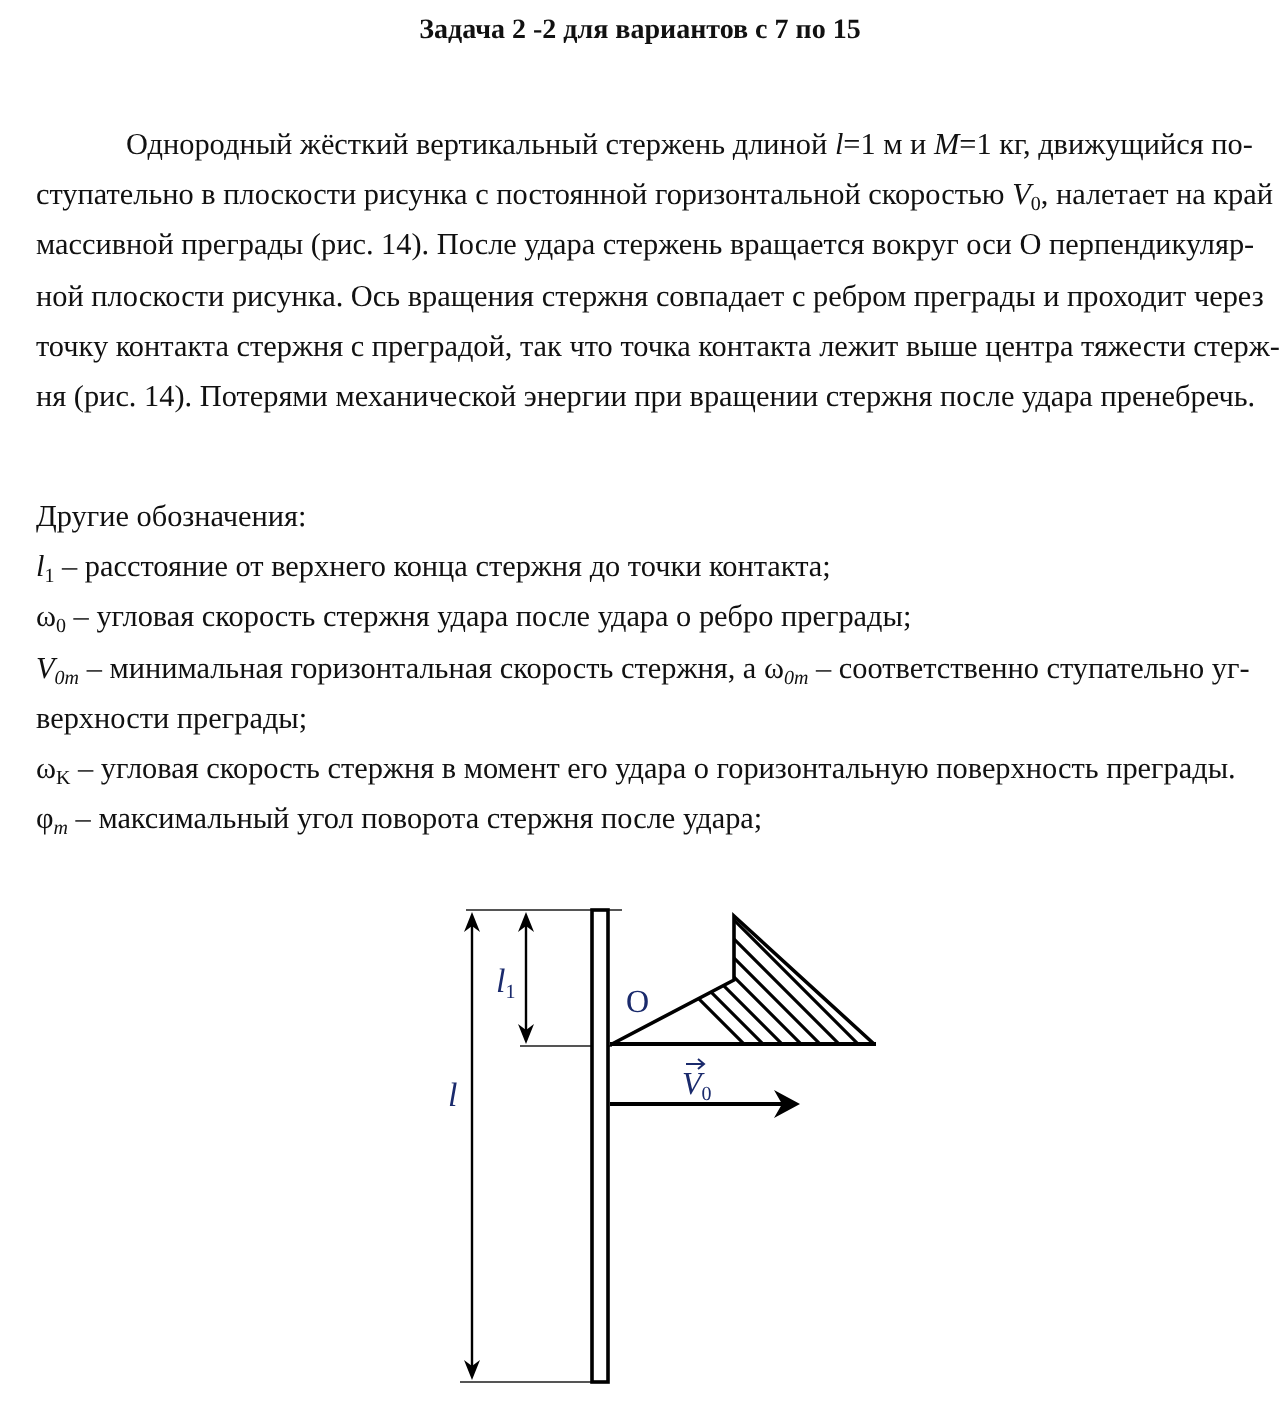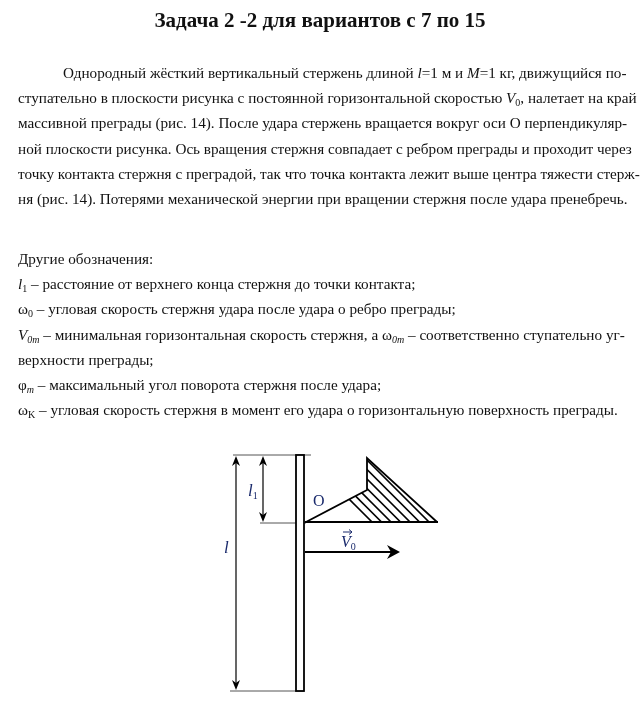--- a/index.html
+++ b/index.html
@@ -1,19 +1,19 @@
 <!DOCTYPE html>
 <html><head>
 <meta charset="utf-8">
 <style>
   html, body { margin: 0; padding: 0; background: #ffffff; }
   body { width: 640px; height: 703px; position: relative; overflow: hidden;
          font-family: "Liberation Serif", serif; color: #111; }
   .title { position: absolute; left: 0; width: 640px; top: 8px; text-align: center;
-           font-weight: bold; font-size: 21px; }
+           font-weight: bold; font-size: 14px; }
   .para { position: absolute; left: 18px; width: 605px; font-size: 15.2px; line-height: 25.2px; }
   .line { display: block; white-space: nowrap; }
   .indent { padding-left: 45px; }
   i { font-style: italic; }
   sub { font-size: 10px; vertical-align: -3px; line-height: 0; }
   svg { position: absolute; left: 0; top: 0; }
   .lbl { font-family: "Liberation Serif", serif; }
 </style>
 </head>
 <body>
@@ -28,22 +28,22 @@
   <span class="line">точку контакта стержня с преградой, так что точка контакта лежит выше центра тяжести стерж-</span>
   <span class="line">ня (рис. 14). Потерями механической энергии при вращении стержня после удара пренебречь.</span>
 </div>
 
 <div class="para" style="top:212px;margin-top:34px;">
   <span class="line">Другие обозначения:</span>
   <span class="line"><i>l</i><sub>1</sub><span> – расстояние от верхнего конца стержня до точки контакта;</span></span>
   <span class="line"><span>ω</span><sub>0</sub><span> – угловая скорость стержня удара после удара о ребро преграды;</span></span>
   <span class="line"><i>V</i><sub><i>0m</i></sub><span> – минимальная горизонтальная скорость стержня, а </span><span>ω</span><sub><i>0m</i></sub><span> – соответственно ступательно уг-</span></span>
   <span class="line">верхности преграды;</span>
+  <span class="line"><span>ω</span><sub>K</sub><span> – угловая скорость стержня в момент его удара о горизонтальную поверхность преграды.</span></span>
   <span class="line"><span>φ</span><sub><i>m</i></sub><span> – максимальный угол поворота стержня после удара;</span></span>
-  <span class="line"><span>ω</span><sub>K</sub><span> – угловая скорость стержня в момент его удара о горизонтальную поверхность преграды.</span></span>
 </div>
 
 <svg width="640" height="703">
   <defs>
     <clipPath id="obsClip">
       <polygon points="306,522 367,490 367,458 437,522"></polygon>
     </clipPath>
     <marker id="arrowSmall" markerWidth="8" markerHeight="8" refX="4" refY="4" orient="auto">
       <path d="M0,1 L8,4 L0,7 L2,4 Z" fill="#000"></path>
     </marker>

